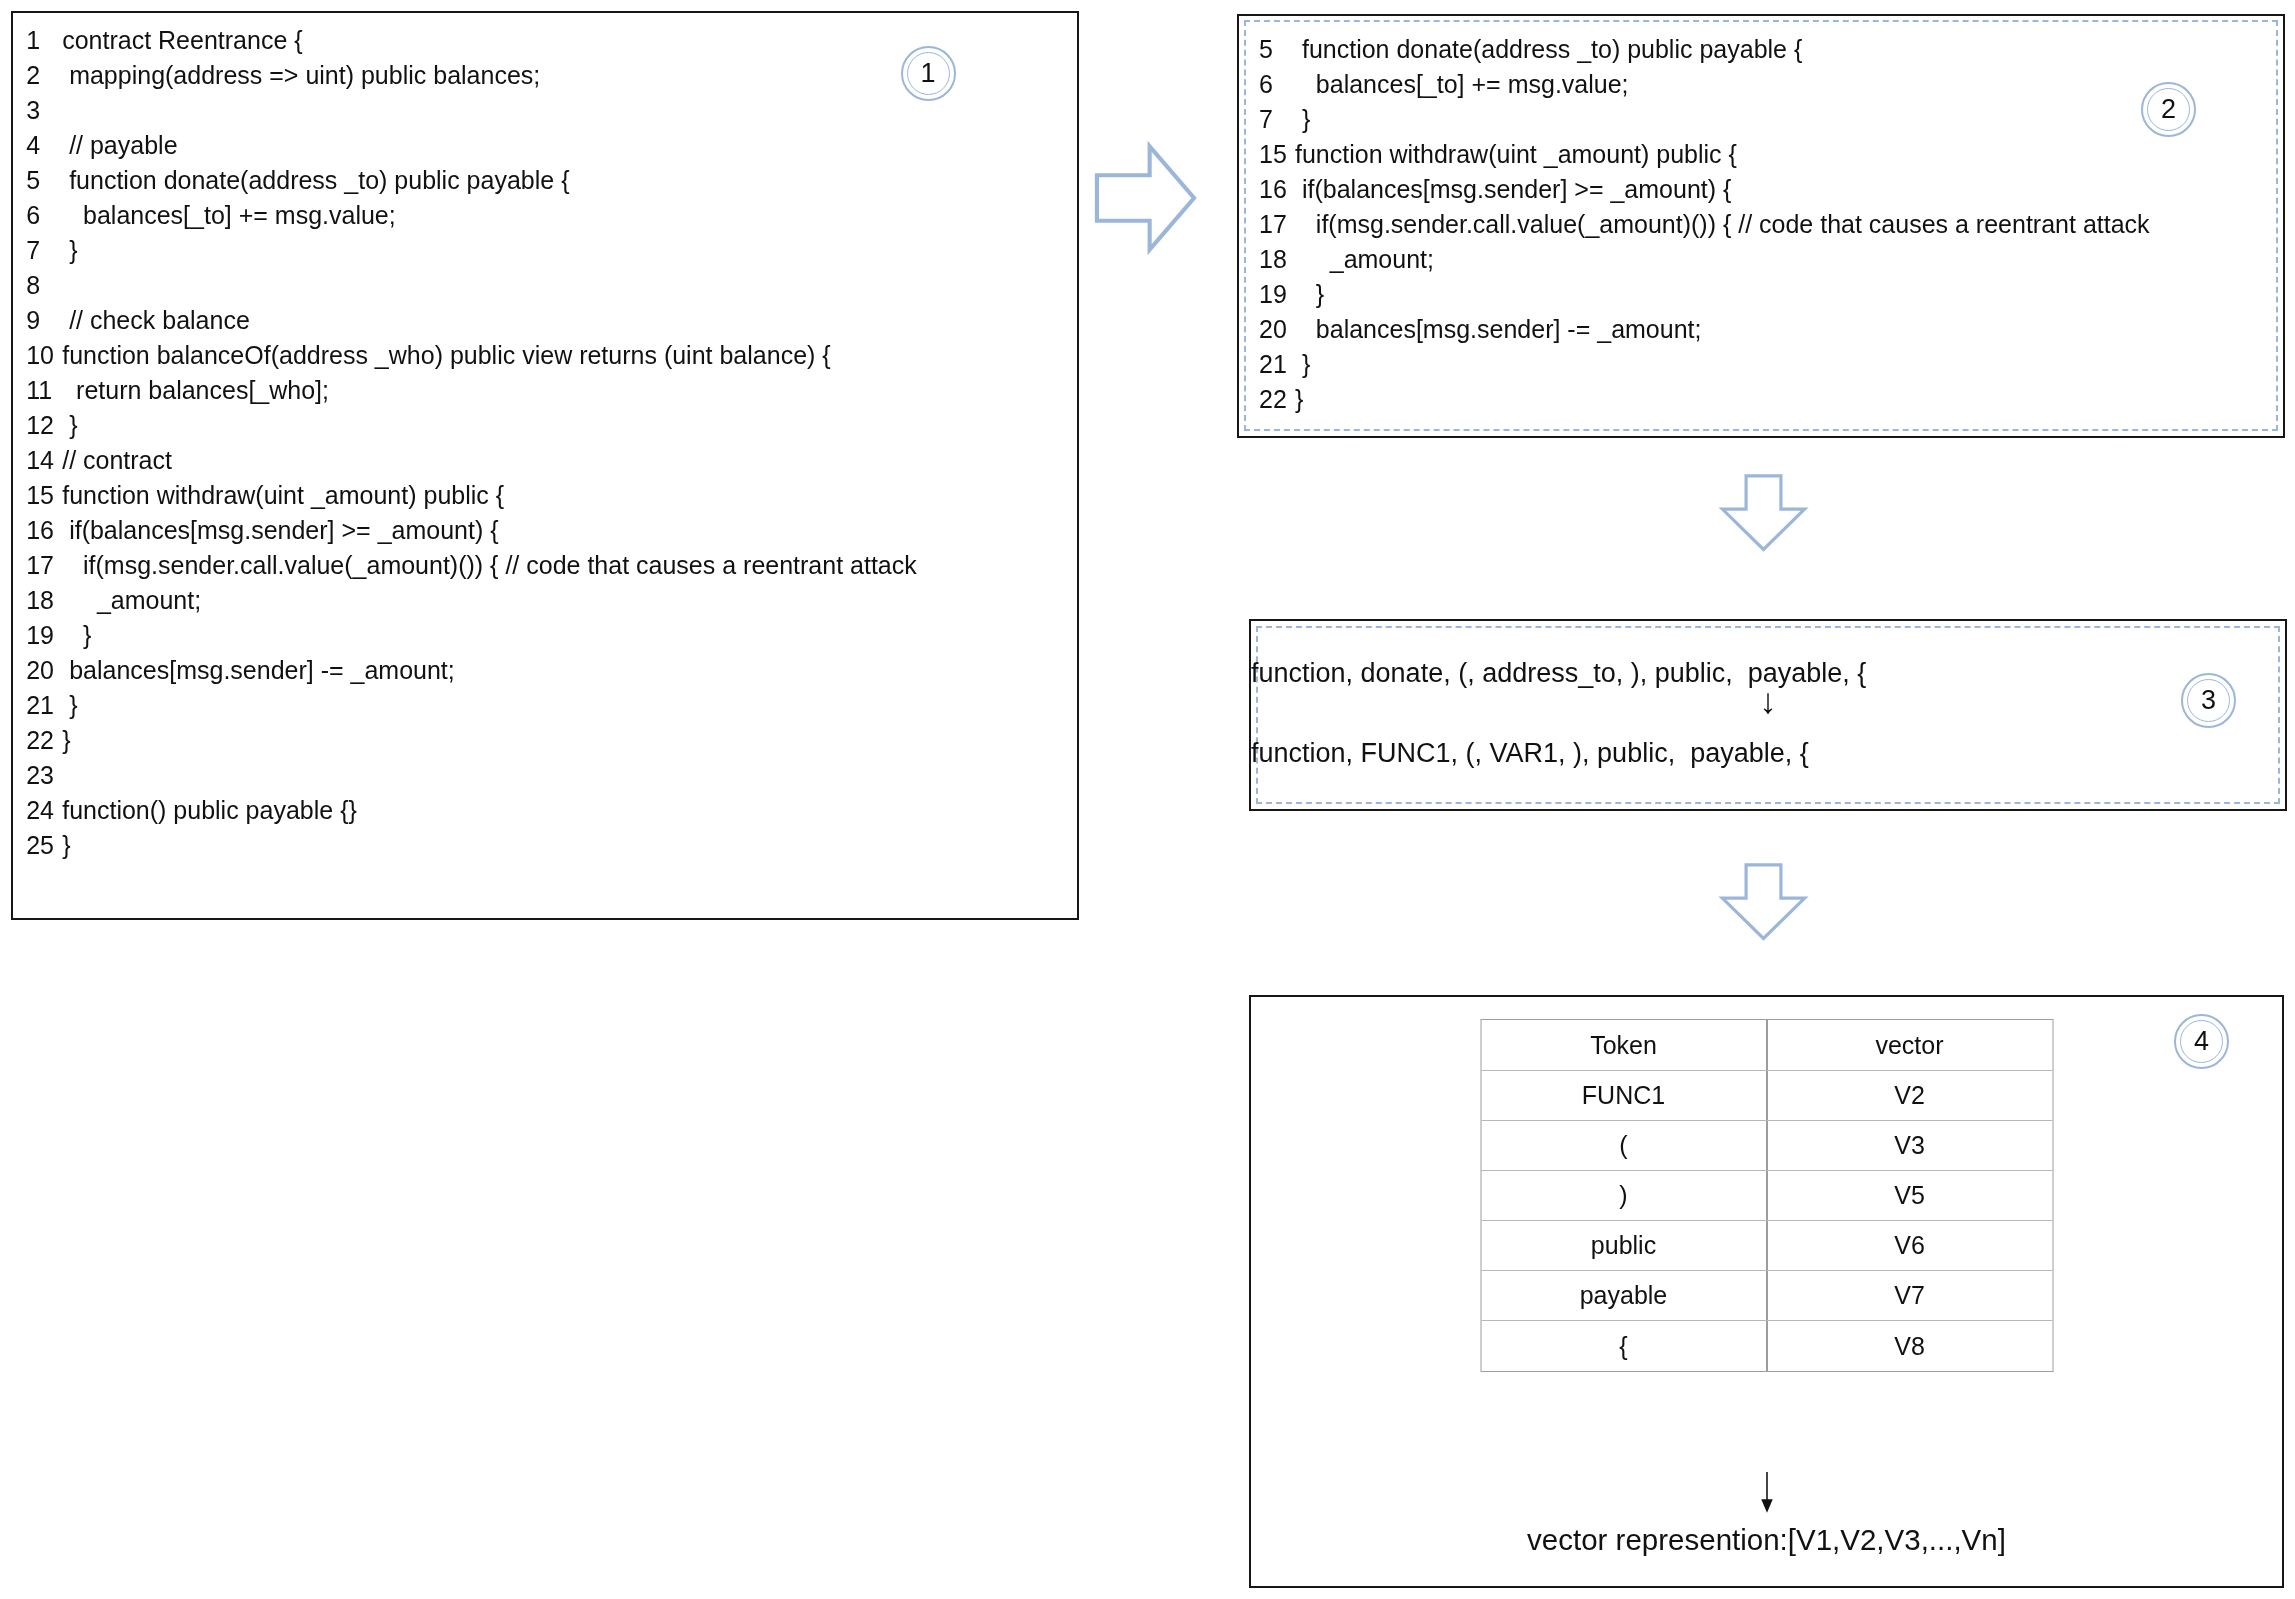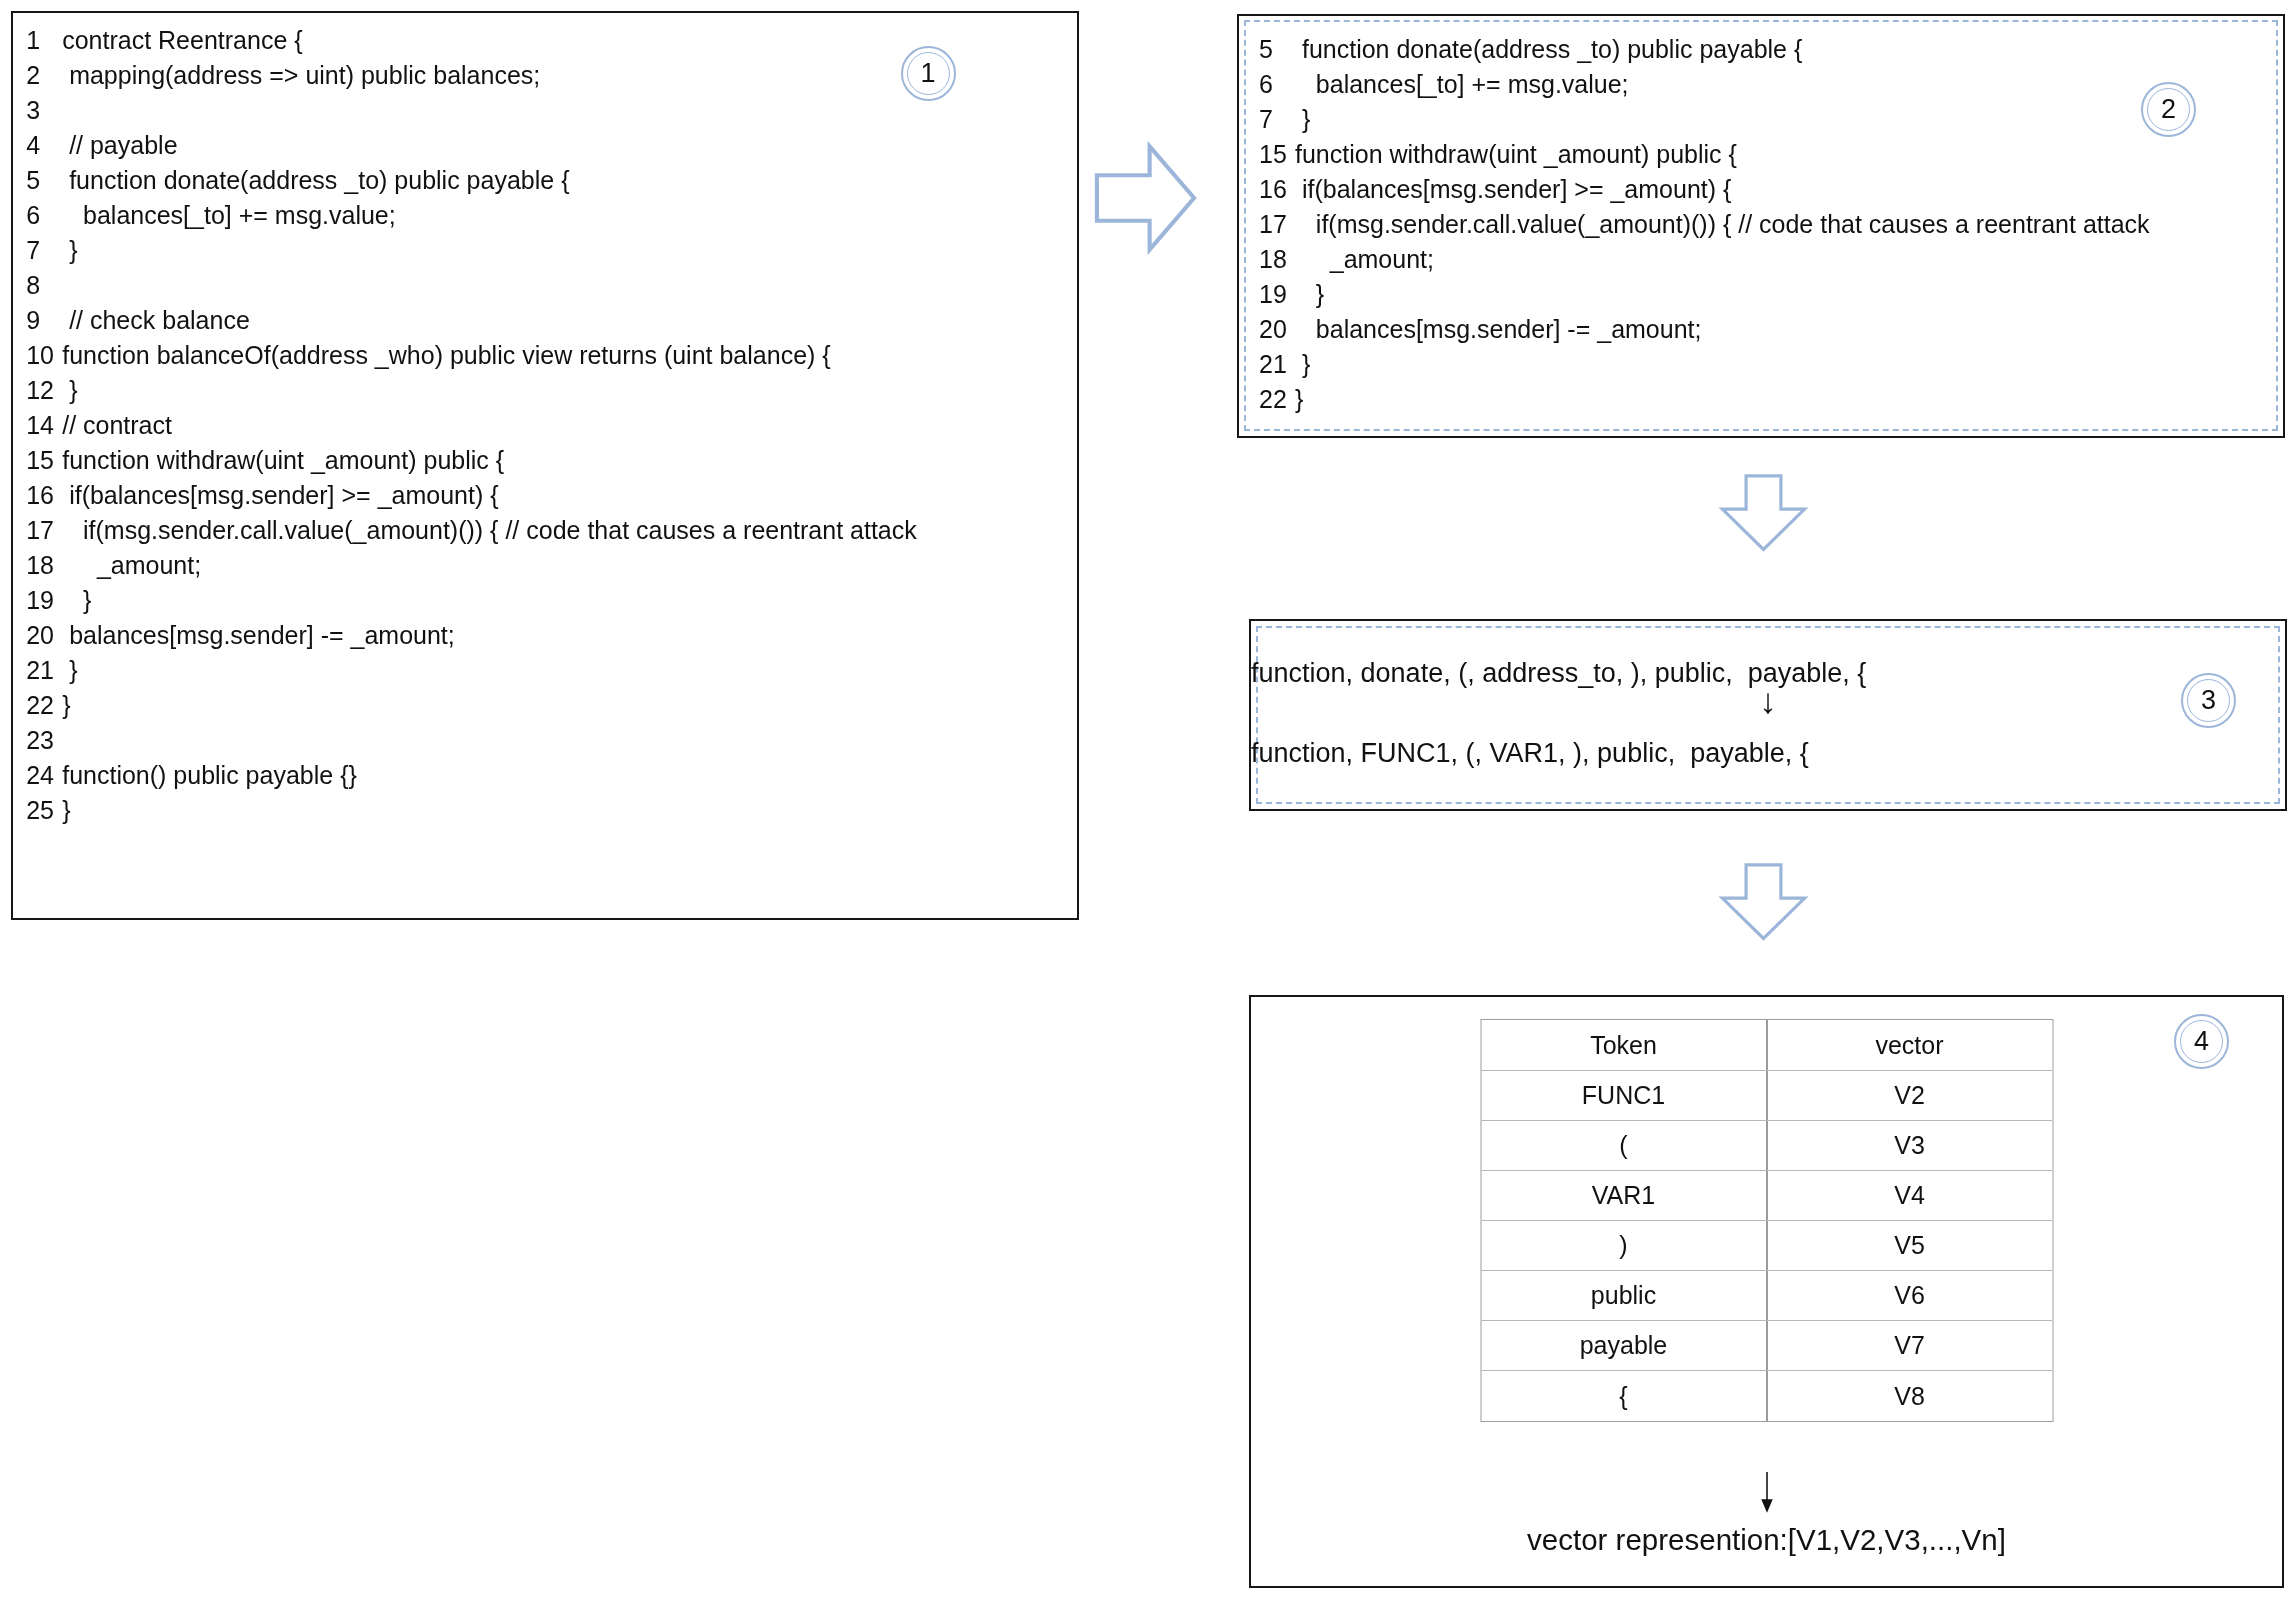--- a/index.html
+++ b/index.html
@@ -80,20 +80,21 @@
         <div class="code-line"><span class="ln">1</span><span class="lc">contract Reentrance {</span></div>
         <div class="code-line"><span class="ln">2</span><span class="lc"> mapping(address =&gt; uint) public balances;</span></div>
         <div class="code-line"><span class="ln">3</span><span class="lc"></span></div>
         <div class="code-line"><span class="ln">4</span><span class="lc"> // payable</span></div>
         <div class="code-line"><span class="ln">5</span><span class="lc"> function donate(address _to) public payable {</span></div>
         <div class="code-line"><span class="ln">6</span><span class="lc">   balances[_to] += msg.value;</span></div>
         <div class="code-line"><span class="ln">7</span><span class="lc"> }</span></div>
         <div class="code-line"><span class="ln">8</span><span class="lc"></span></div>
         <div class="code-line"><span class="ln">9</span><span class="lc"> // check balance</span></div>
         <div class="code-line"><span class="ln">10</span><span class="lc">function balanceOf(address _who) public view returns (uint balance) {</span></div>
+        <div class="code-line"><span class="ln">11</span><span class="lc">  return balances[_who];</span></div>
         <div class="code-line"><span class="ln">12</span><span class="lc"> }</span></div>
         <div class="code-line"><span class="ln">14</span><span class="lc">// contract</span></div>
         <div class="code-line"><span class="ln">15</span><span class="lc">function withdraw(uint _amount) public {</span></div>
         <div class="code-line"><span class="ln">16</span><span class="lc"> if(balances[msg.sender] &gt;= _amount) {</span></div>
         <div class="code-line"><span class="ln">17</span><span class="lc">   if(msg.sender.call.value(_amount)()) { // code that causes a reentrant attack</span></div>
         <div class="code-line"><span class="ln">18</span><span class="lc">     _amount;</span></div>
         <div class="code-line"><span class="ln">19</span><span class="lc">   }</span></div>
         <div class="code-line"><span class="ln">20</span><span class="lc"> balances[msg.sender] -= _amount;</span></div>
         <div class="code-line"><span class="ln">21</span><span class="lc"> }</span></div>
         <div class="code-line"><span class="ln">22</span><span class="lc">}</span></div>
@@ -154,24 +155,20 @@
         </div>
         <div class="trow tbody">
           <div class="tcell tok">FUNC1</div>
           <div class="tcell">V2</div>
         </div>
         <div class="trow tbody">
           <div class="tcell tok">(</div>
           <div class="tcell">V3</div>
         </div>
         <div class="trow tbody">
-          <div class="tcell tok">VAR1</div>
-          <div class="tcell">V4</div>
-        </div>
-        <div class="trow tbody">
           <div class="tcell tok">)</div>
           <div class="tcell">V5</div>
         </div>
         <div class="trow tbody">
           <div class="tcell tok">public</div>
           <div class="tcell">V6</div>
         </div>
         <div class="trow tbody">
           <div class="tcell tok">payable</div>
           <div class="tcell">V7</div>

